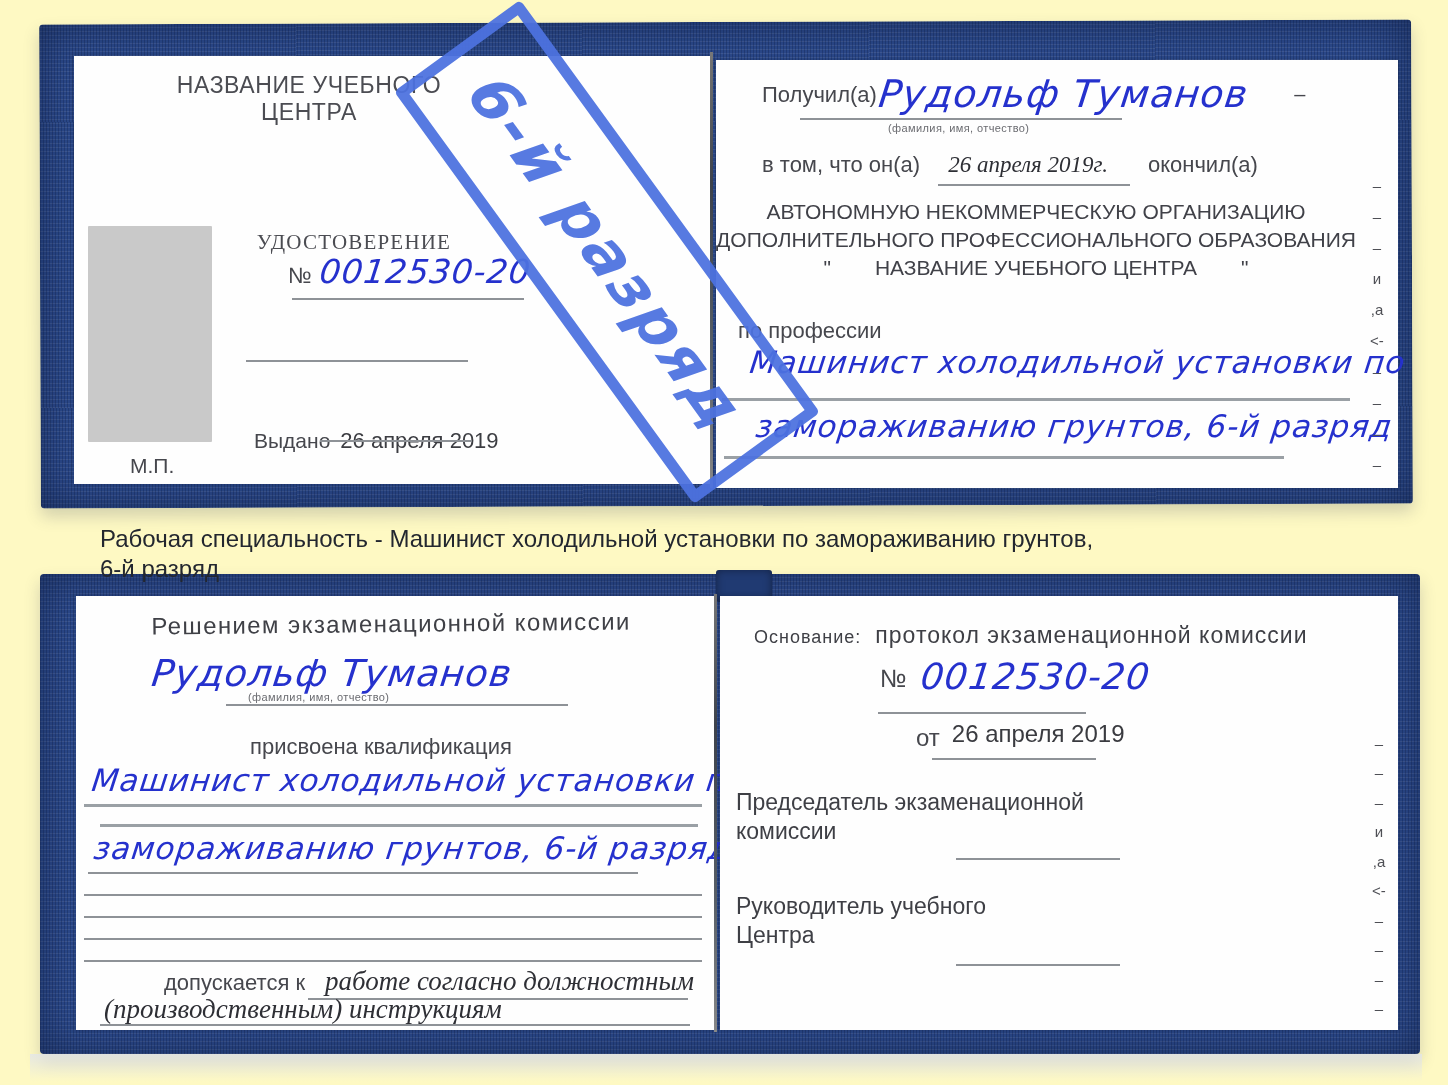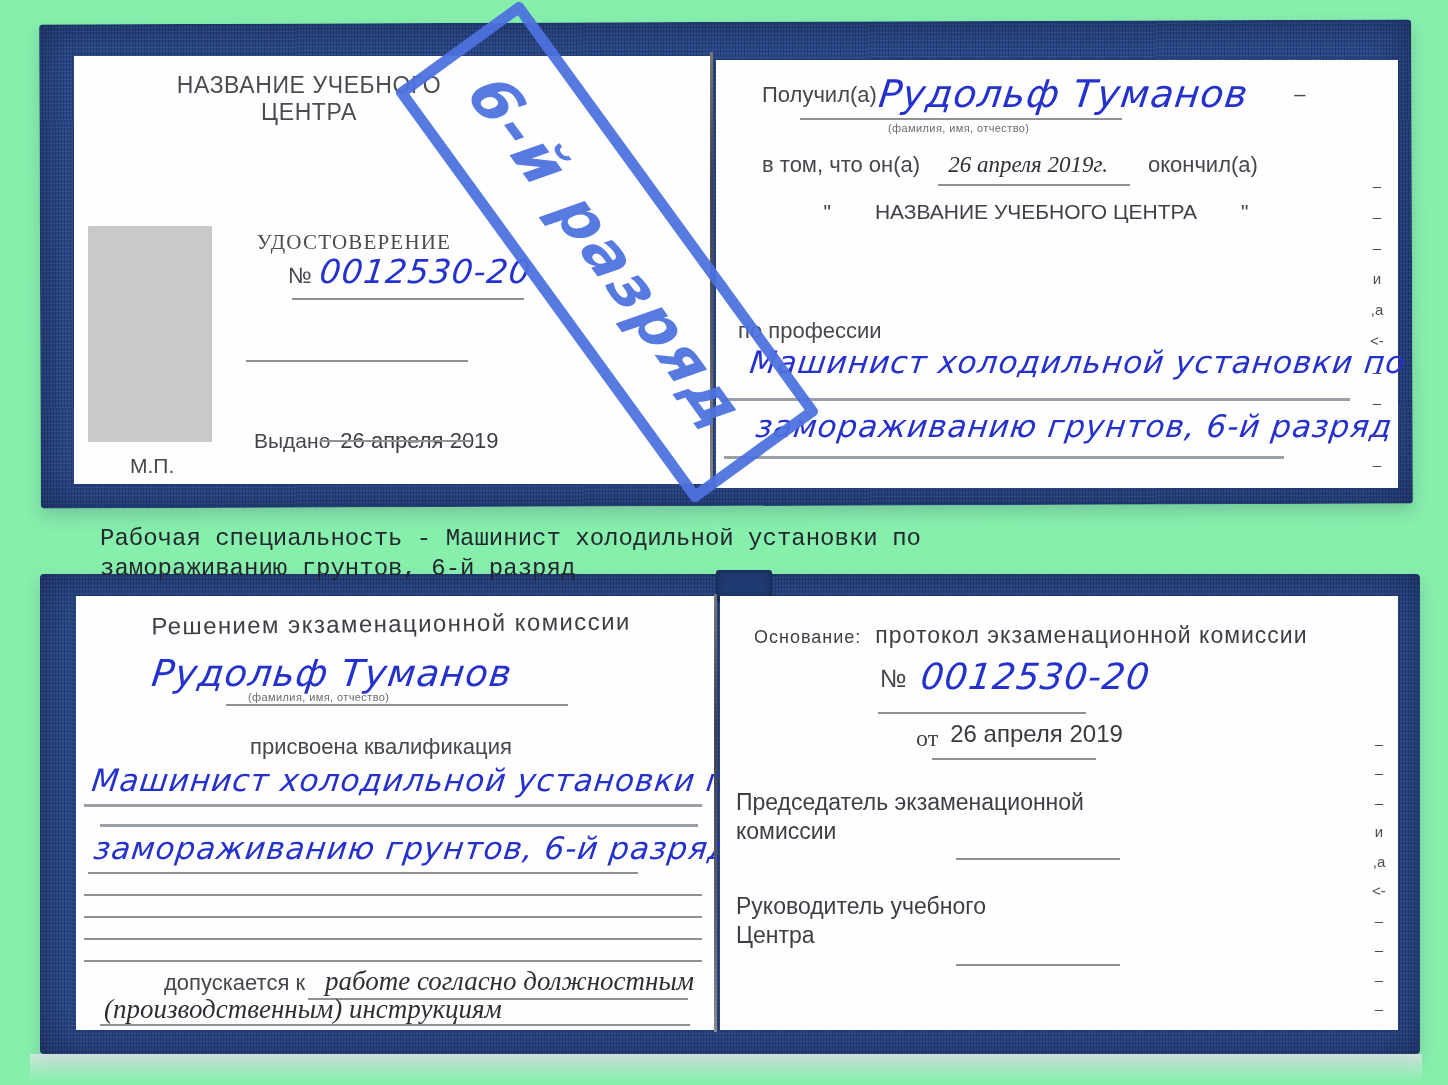--- a/index.html
+++ b/index.html
@@ -1,18 +1,18 @@
 <!DOCTYPE html>
 <html><head>
 <meta charset="utf-8">
 <style>
   * { margin:0; padding:0; box-sizing:border-box; }
   html,body { background:#fbfcfd; }
   body { font-family:"Liberation Sans", sans-serif; }
-  .canvas { position:relative; width:1448px; height:1085px; overflow:hidden; background:#86efac; }
+  .canvas { position:relative; width:1448px; height:1085px; overflow:hidden; background:#fef9c3; }
 
   
   .cover {
     position:absolute; border-radius:4px;
     background-color:#2c4a8c;
     background-image:
       repeating-linear-gradient(90deg, rgba(12,26,64,.28) 0 1px, transparent 1px 3px),
       repeating-linear-gradient(0deg, rgba(255,255,255,.09) 0 1px, transparent 1px 4px);
     box-shadow: inset 0 0 46px rgba(8,18,48,.55), 0 8px 16px rgba(60,70,95,.22);
   }
@@ -95,20 +95,22 @@
       <div class="rule" style="left:84px; top:58px; width:322px;"></div>
       <div class="abs hint" style="left:172px; top:62px;">(фамилия, имя, отчество)</div>
 
       <div class="row" style="left:46px; top:92px; gap:18px;">
         <span class="lbl" style="font-size:22px;">в том, что он(а)</span>
         <span class="serif-fill" style="font-size:23px; border-bottom:2px solid #8e9297; padding:0 22px 6px 10px;">26 апреля 2019г.</span>
         <span class="lbl" style="font-size:22px;">окончил(а)</span>
       </div>
 
       <div class="abs" style="left:0; top:138px; width:640px; text-align:center; color:#404148; font-size:21px; line-height:28px;">
+        <div>АВТОНОМНУЮ НЕКОММЕРЧЕСКУЮ ОРГАНИЗАЦИЮ</div>
+        <div>ДОПОЛНИТЕЛЬНОГО ПРОФЕССИОНАЛЬНОГО ОБРАЗОВАНИЯ</div>
         <div style="display:flex; justify-content:center; gap:44px;">
           <span>"</span>
           <span>НАЗВАНИЕ УЧЕБНОГО ЦЕНТРА</span>
           <span>"</span>
         </div>
       </div>
 
       <div class="abs lbl" style="left:22px; top:258px; font-size:22px;">по профессии</div>
 
       <div class="abs" style="left:34px; top:284px;">
@@ -133,21 +135,21 @@
           <span>–</span>
           <span>–</span>
         </div>
     </div>
 
     <div class="stamp" style="left:312px; top:152px; width:510px; height:156px;">
       <span>6-й разряд</span>
     </div>
   </div>
 
-  <div class="caption" style="left:100px; top:524px; width:995px;font-family:Liberation Mono, monospace;">Рабочая специальность - Машинист холодильной установки по замораживанию грунтов, 6-й разряд</div>
+  <div class="caption" style="left:100px; top:524px; width:995px;">Рабочая специальность - Машинист холодильной установки по замораживанию грунтов, 6-й разряд</div>
 
   <div class="abs" style="left:40px; top:574px; width:1380px; height:480px;border-radius:29px;">
     <div class="cover" style="left:0; top:0; width:100%; height:100%;"></div>
     <div class="spine-tab" style="left:676px; top:-4px; width:56px; height:32px;"></div>
 
     <div class="page" style="left:36px; top:22px; width:640px; height:434px;">
       <div class="abs" style="left:30px; top:14px; width:570px; text-align:center; color:#3f4046; font-size:24px; letter-spacing:1.4px; transform:rotate(-0.6deg);">Решением экзаменационной комиссии</div>
 
       <div class="abs" style="left:76px; top:56px;">
         <span class="script" style="font-size:37px;">Рудольф Туманов</span>
@@ -190,21 +192,21 @@
         <span style="font-size:23px; letter-spacing:1px; color:#3e3f45;">протокол экзаменационной комиссии</span>
       </div>
 
       <div class="row" style="left:160px; top:60px; gap:14px; align-items:flex-end;">
         <span class="lbl" style="font-size:25px; padding-bottom:4px;">№</span>
         <span class="script" style="font-size:36px;">0012530-20</span>
       </div>
       <div class="rule" style="left:158px; top:116px; width:208px;"></div>
 
       <div class="row" style="left:196px; top:124px; gap:12px; align-items:flex-end;">
-        <span class="lbl" style="font-size:24px;font-family:Liberation Serif, serif;">от</span>
+        <span class="lbl" style="font-size:24px;">от</span>
         <span style="font-size:24px; color:#3a3b40; padding-bottom:4px;">26 апреля 2019</span>
       </div>
       <div class="rule" style="left:212px; top:162px; width:164px;"></div>
 
       <div class="abs" style="left:16px; top:192px; font-size:23px; line-height:29px; color:#3e3f45;">
         <div>Председатель экзаменационной</div>
         <div>комиссии</div>
       </div>
       <div class="rule" style="left:236px; top:262px; width:164px;"></div>
 

